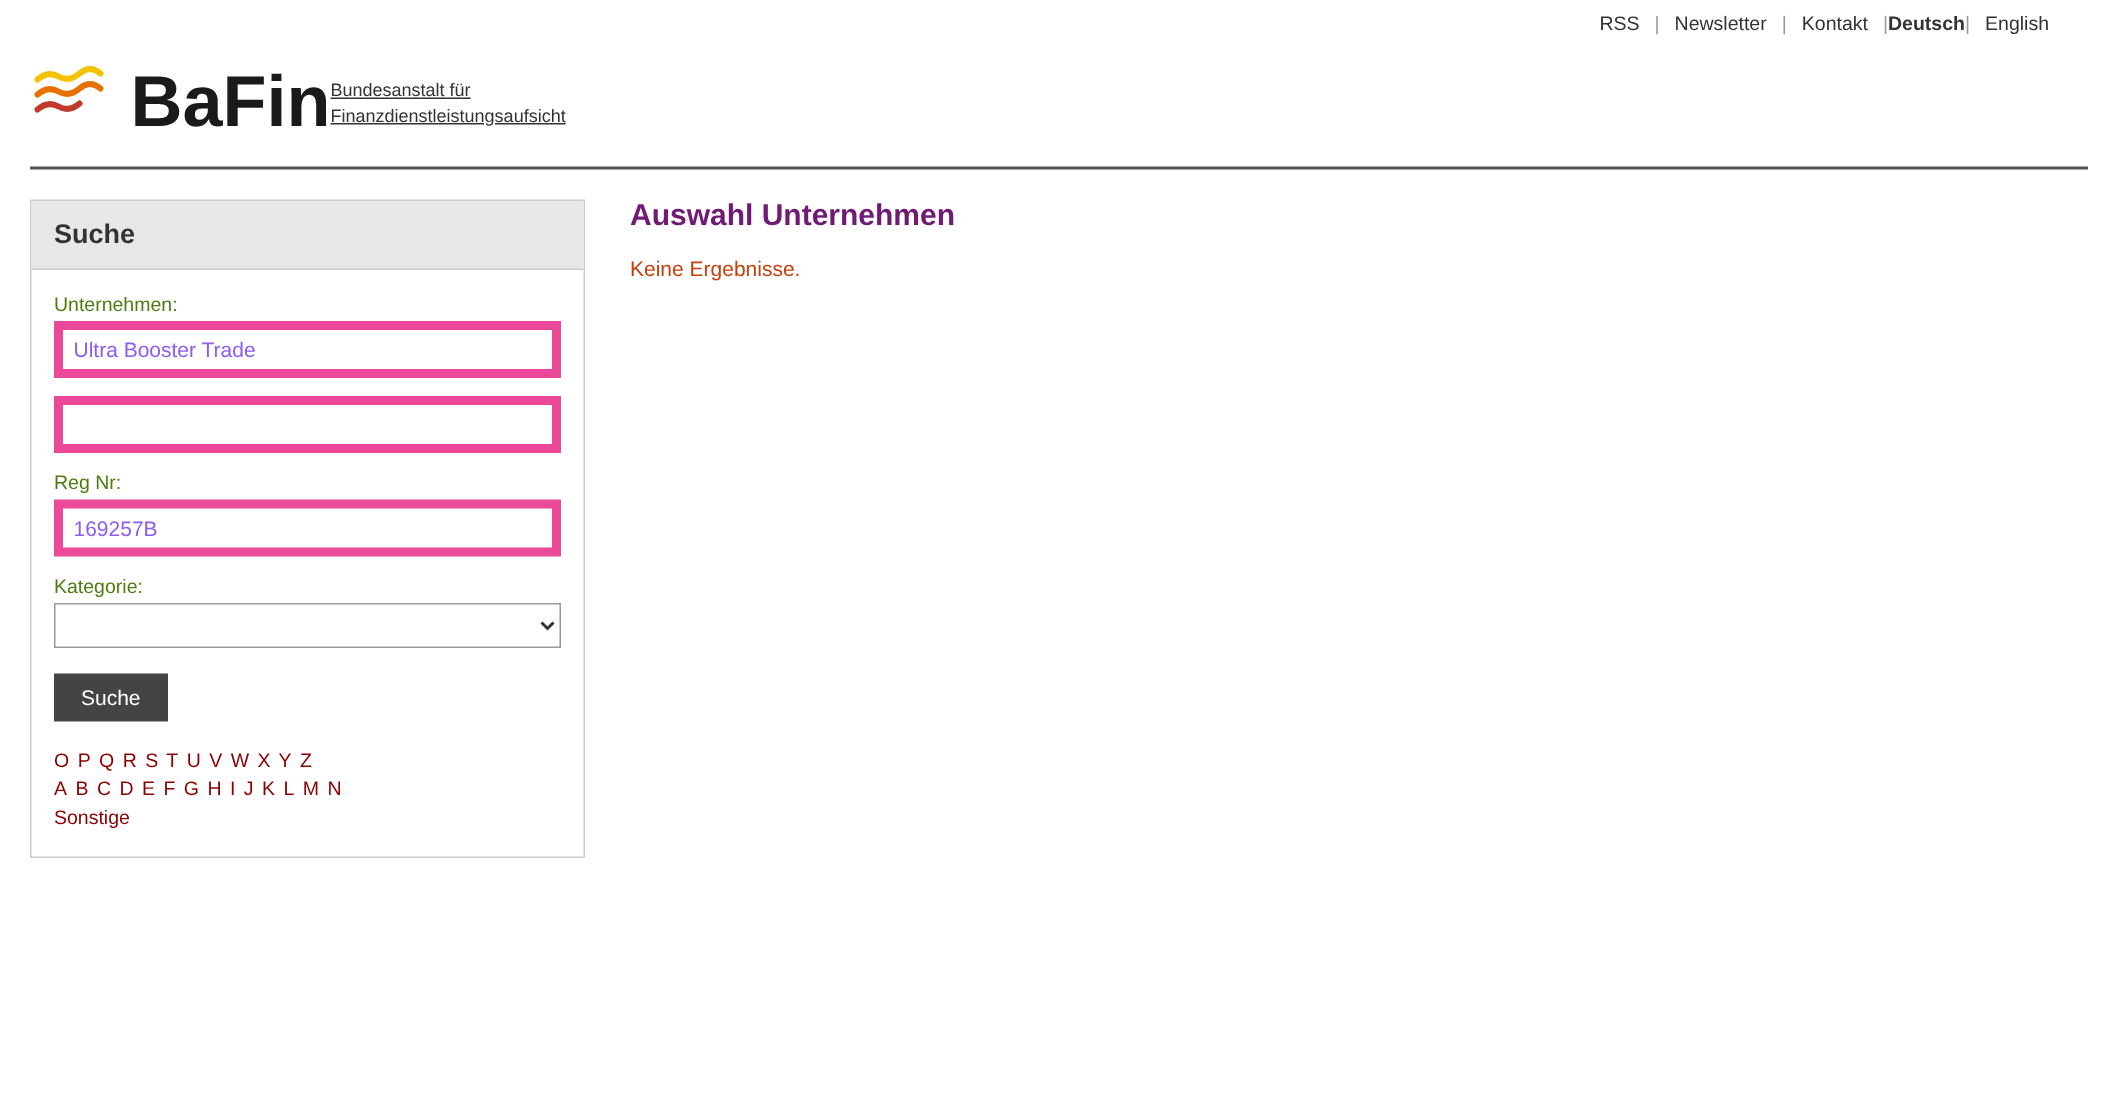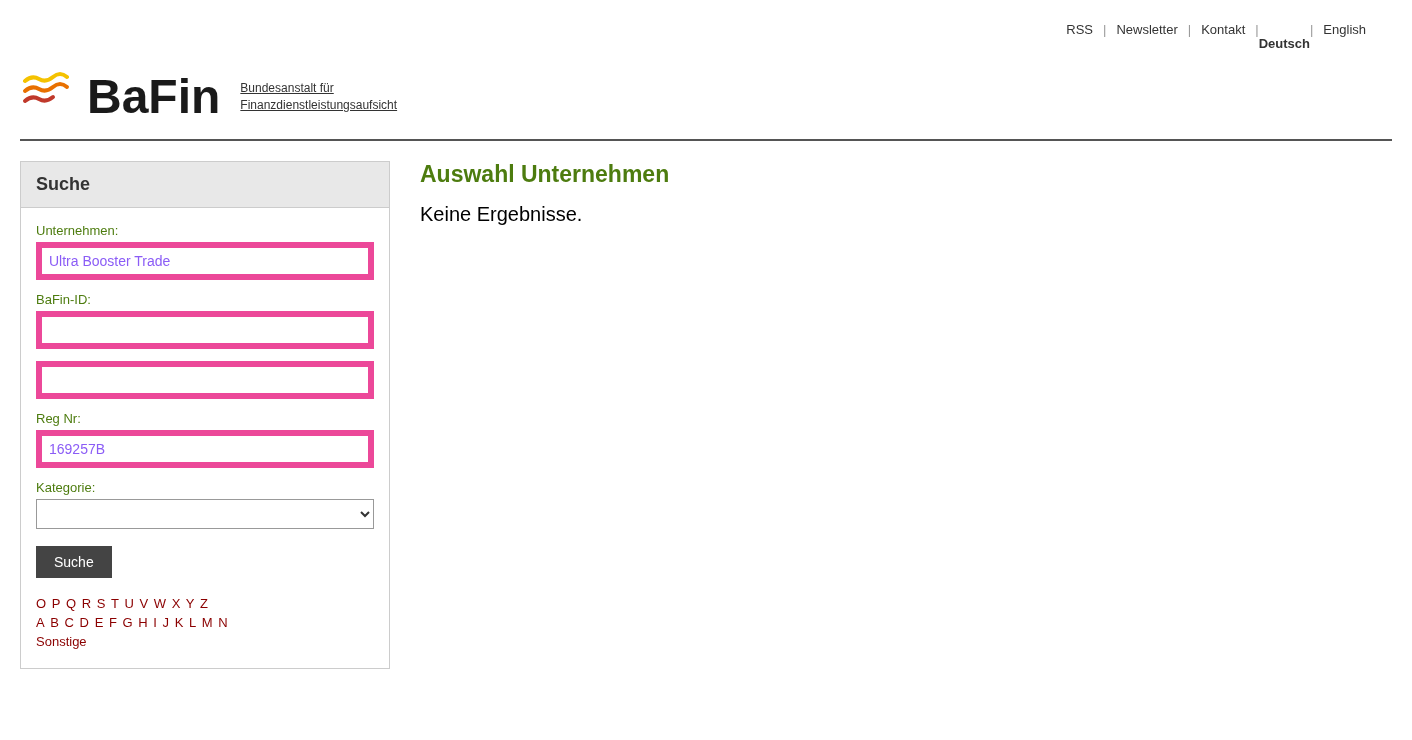--- a/index.html
+++ b/index.html
@@ -24,29 +24,27 @@
       color: #333;
       text-decoration: none;
       padding: 0 10px;
     }
     .top-bar .separator {
       color: #999;
     }
     .top-bar .active-lang {
       font-weight: bold;
       color: #333;
-      margin-top: 28px;
     }
 
     
     .header {
       display: flex;
       align-items: center;
       padding: 10px 20px 15px 20px;
-      gap: 20px;
     }
 
     
     .logo-container {
       display: flex;
       align-items: center;
       gap: 12px;
     }
     .logo-waves {
       width: 55px;
@@ -154,29 +152,29 @@
       margin-bottom: 4px;
     }
 
     
     .main-content {
       flex: 1;
       padding: 0 30px;
     }
 
     .content-title {
-      font-size: 23px;
-      font-weight: bold;
-      color: #4d7c0f;
+      font-size: 20px;
+      font-weight: bold;
+      color: #701a75;
       margin-bottom: 15px;
     }
 
     .no-results {
-      color: #000000;
-      font-size: 20px;
+      color: #c2410c;
+      font-size: 14px;
     }
   </style>
 </head>
 <body>
 
 <div class="top-bar">
   <a href="#">RSS</a>
   <span class="separator">|</span>
   <a href="#">Newsletter</a>
   <span class="separator">|</span>
@@ -212,24 +210,20 @@
 
   <div class="sidebar">
     <div class="sidebar-title">Suche</div>
     <div class="sidebar-form">
 
       <div class="form-group">
         <label class="form-label">Unternehmen:</label>
         <input type="text" class="form-input" value="Ultra Booster Trade" style="">
       </div>
 
-      <div class="form-group">
-        <label class="form-label">BaFin-ID:</label>
-        <input type="text" class="form-input" style="">
-      </div>
 
       <div class="form-group">
         <input type="text" class="form-input" style="">
       </div>
 
       <div class="form-group">
         <label class="form-label">Reg Nr:</label>
         <input type="text" class="form-input" value="169257B" style="">
       </div>
 

